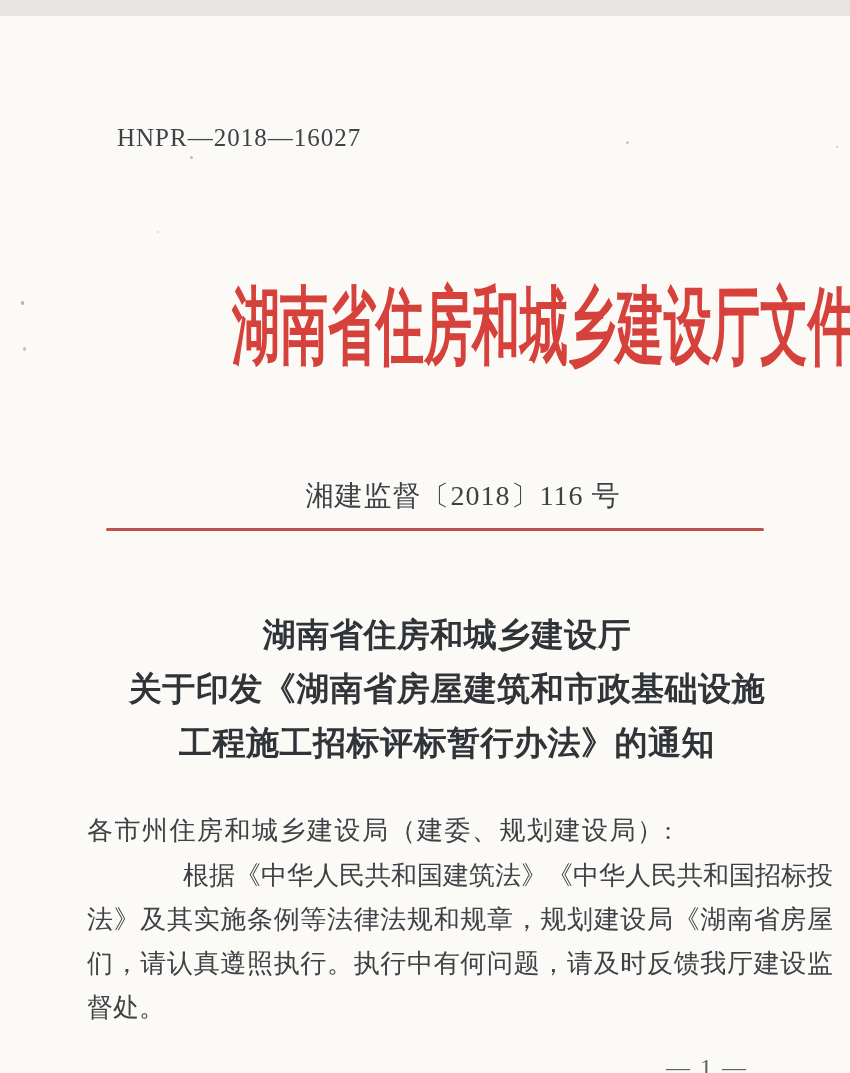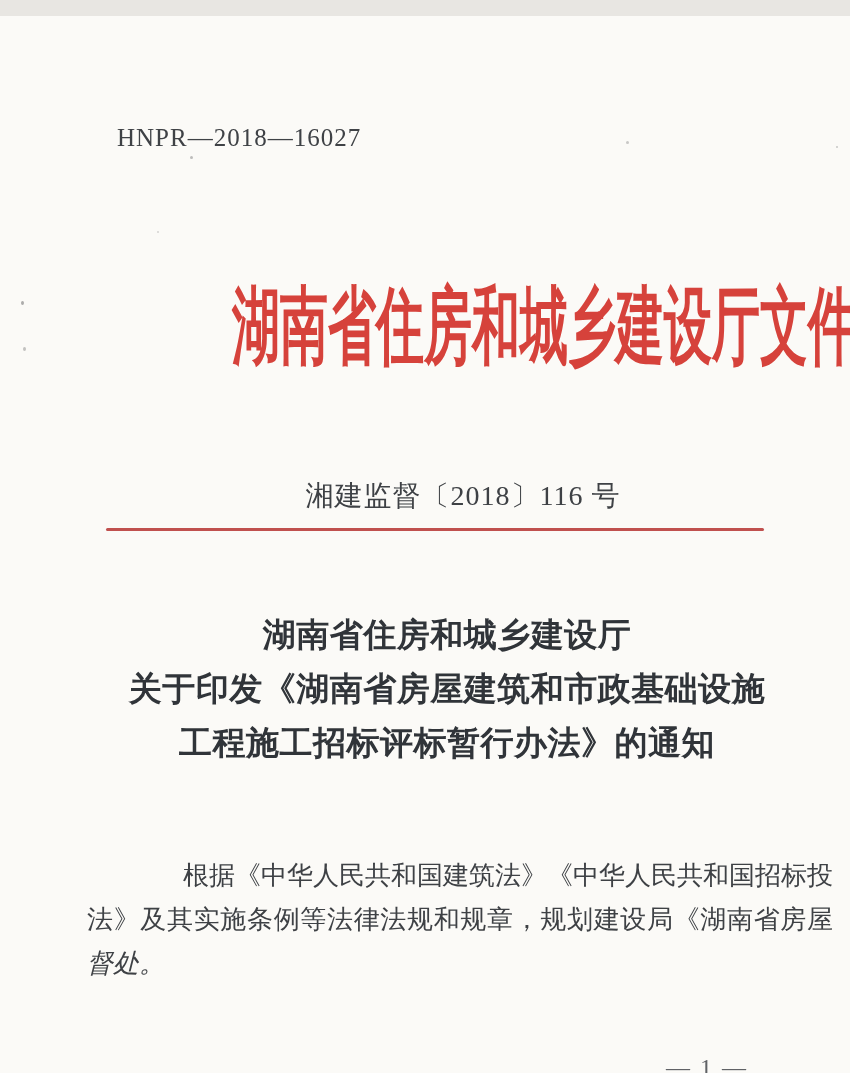--- a/index.html
+++ b/index.html
@@ -108,21 +108,20 @@
     text-align: justify;
     text-align-last: justify;
     overflow: hidden;
   }
   .bline.first {
     padding-left: 96px;
   }
   .bline.last {
     text-align: right;
     text-align-last: left;
-    font-style: italic;
   }
 
   
   .page-number {
     position: absolute;
     left: 666px;
     top: 1038px;
     font-size: 24px;
     color: #606266;
     letter-spacing: 2px;
@@ -156,24 +155,26 @@
   <div class="doc-number">湘建监督〔2018〕116 号</div>
 
   <div class="red-line"></div>
 
   <div class="main-title">
     <div>湖南省住房和城乡建设厅</div>
     <div>关于印发《湖南省房屋建筑和市政基础设施</div>
     <div>工程施工招标评标暂行办法》的通知</div>
   </div>
 
+  <div class="salutation">各市州住房和城乡建设局（建委、规划建设局）:</div>
 
   <div class="body-block">
     <div class="bline first">根据《中华人民共和国建筑法》《中华人民共和国招标投标</div>
     <div class="bline">法》及其实施条例等法律法规和规章，规划建设局《湖南省房屋</div>
+    <div class="bline">们，请认真遵照执行。执行中有何问题，请及时反馈我厅建设监</div>
     <div class="bline last">督处。</div>
   </div>
 
   <div class="page-number">— 1 —</div>
 
   <div class="speck s1"></div>
   <div class="speck s2"></div>
   <div class="speck s3"></div>
   <div class="speck s4"></div>
   <div class="speck s5"></div>

